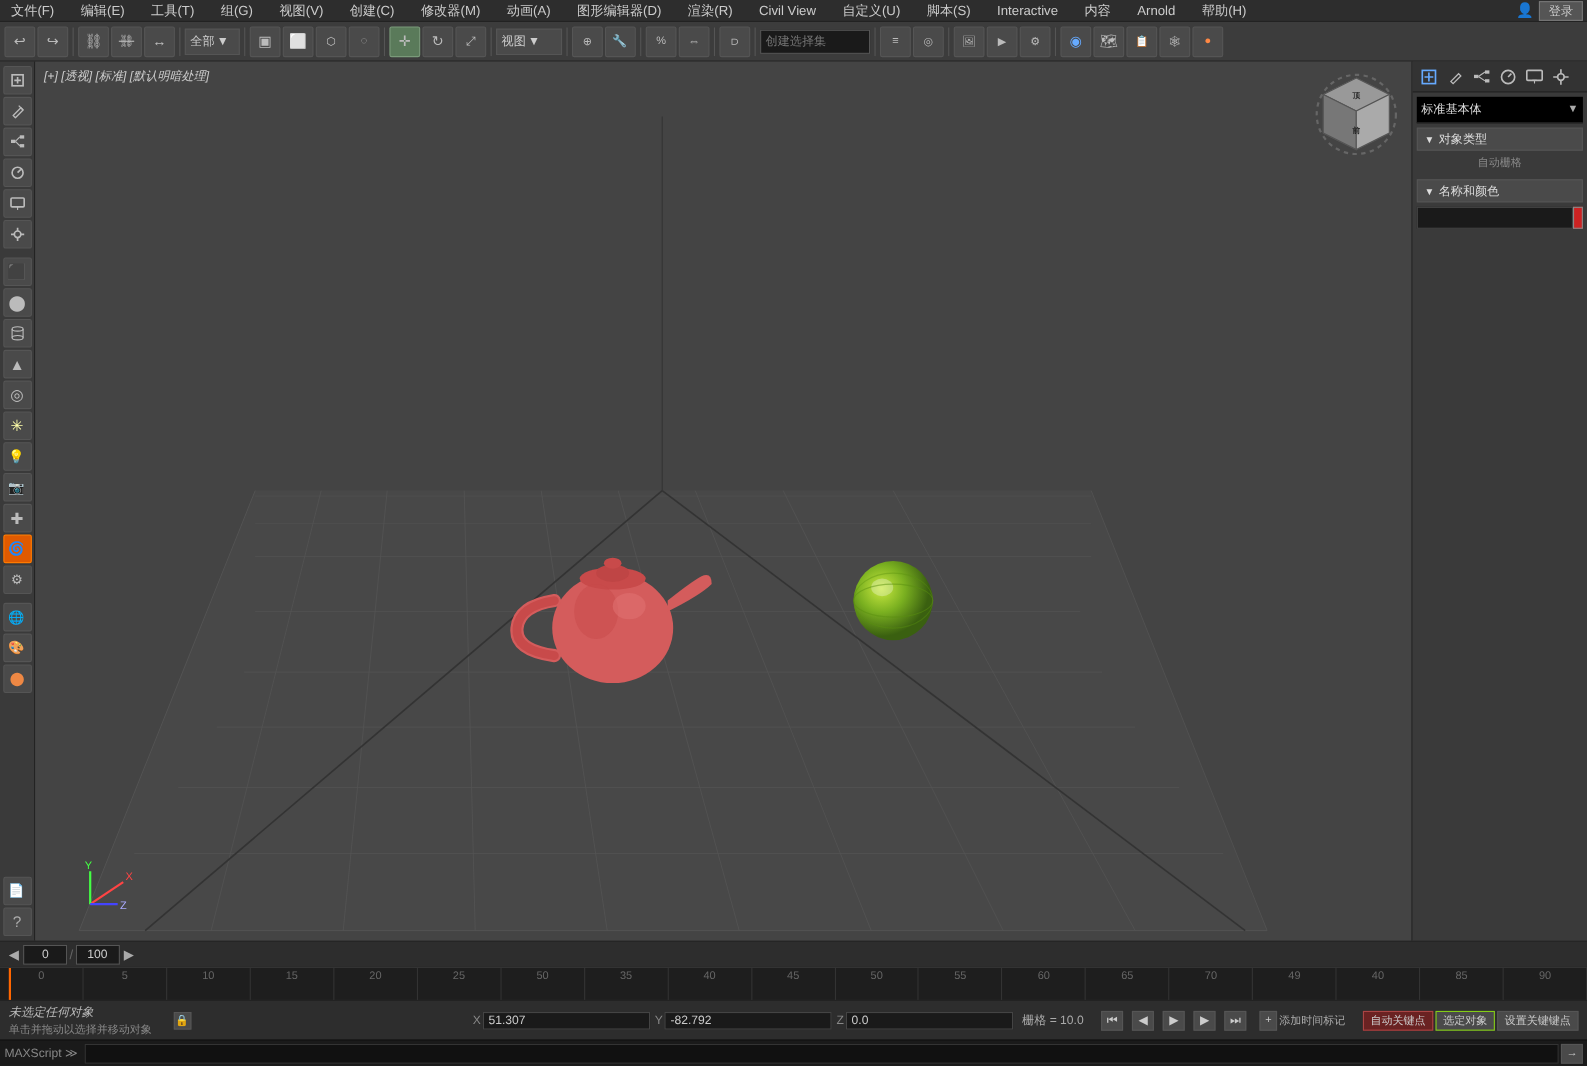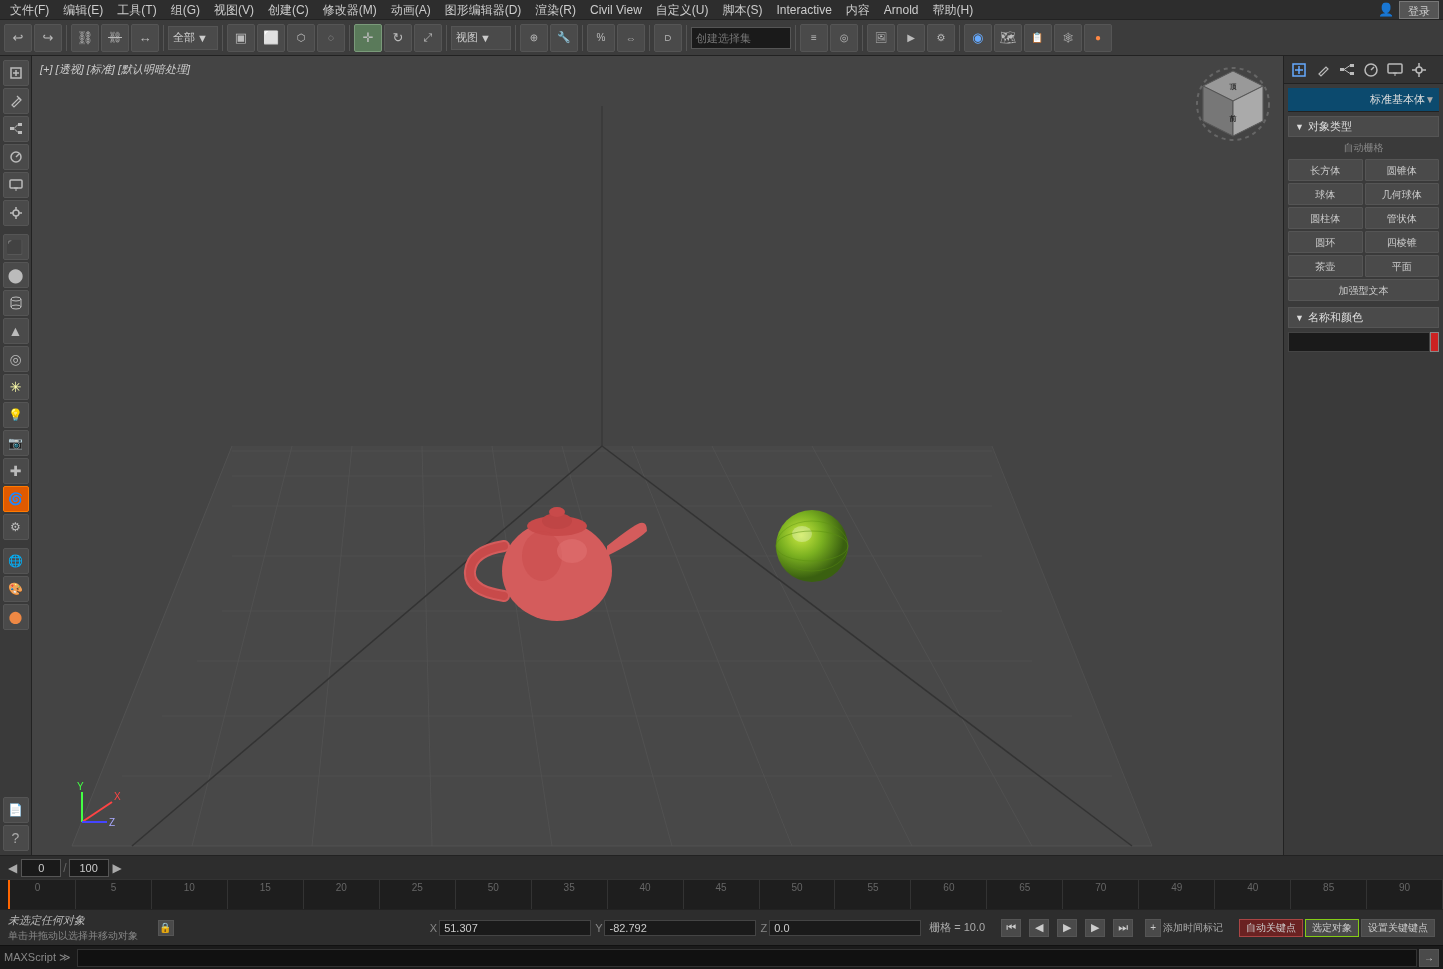--- a/index.html
+++ b/index.html
@@ -1,21 +1,21 @@
 <!DOCTYPE html>
 <html><head>
   <meta charset="utf-8">
   <style>
     * { margin: 0; padding: 0; box-sizing: border-box; }
     body { width: 1443px; height: 969px; background: #3a3a3a; font-family: 'Arial', sans-serif; font-size: 12px; color: #ccc; overflow: hidden; }
 
     
     #menubar {
       width: 100%; height: 20px; background: #2d2d2d; display: flex; align-items: center;
-      border-bottom: 1px solid #222; padding: 0 4px; gap: 2px;
+      border-bottom: 1px solid #222; padding: 0 4px; gap: 12px;
     }
     .menu-item {
       padding: 0 6px; height: 20px; line-height: 20px; cursor: pointer; color: #ccc; font-size: 12px; white-space: nowrap;
     }
     .menu-right { margin-left: auto; display: flex; align-items: center; gap: 4px; }
     .login-btn { padding: 0 8px; height: 18px; line-height: 18px; background: #555; border: 1px solid #777; color: #ccc; cursor: pointer; font-size: 11px; }
 
     
     #toolbar {
       width: 100%; height: 36px; background: #3c3c3c; display: flex; align-items: center;
@@ -581,46 +581,33 @@
             <line x1="8" y1="1" x2="8" y2="5" stroke="#bbb" stroke-width="1.5"></line>
             <line x1="8" y1="11" x2="8" y2="15" stroke="#bbb" stroke-width="1.5"></line>
             <line x1="1" y1="8" x2="5" y2="8" stroke="#bbb" stroke-width="1.5"></line>
             <line x1="11" y1="8" x2="15" y2="8" stroke="#bbb" stroke-width="1.5"></line>
           </svg>
       </div>
     </div>
 
     <div id="panel-content">
 
-      <div style="display:flex;align-items:center;justify-content:flex-end;padding:4px;background:#0c4a6e;border-bottom:1px solid #222;margin-bottom:4px;">
+      <div style="display:flex;align-items:center;justify-content:space-between;padding:4px;background:#000000;border-bottom:1px solid #222;margin-bottom:4px;">
         <span style="font-size:11px;color:#ddd;">标准基本体</span>
         <span style="font-size:10px;color:#aaa;cursor:pointer;">▼</span>
       </div>
 
       <div class="panel-section">
         <div class="panel-section-header">
           <span class="arrow">▼</span>
           <span>对象类型</span>
         </div>
 
         <div class="panel-label" style="color:#888;font-size:10px;text-align:center;margin-bottom:2px;">自动栅格</div>
 
-        <div class="panel-grid">
-          <div class="panel-btn">长方体</div>
-          <div class="panel-btn">圆锥体</div>
-          <div class="panel-btn">球体</div>
-          <div class="panel-btn">几何球体</div>
-          <div class="panel-btn">圆柱体</div>
-          <div class="panel-btn">管状体</div>
-          <div class="panel-btn">圆环</div>
-          <div class="panel-btn">四棱锥</div>
-          <div class="panel-btn">茶壶</div>
-          <div class="panel-btn">平面</div>
-          <div class="panel-btn-full">加强型文本</div>
-        </div>
       </div>
 
       <div class="panel-section">
         <div class="panel-section-header">
           <span class="arrow">▼</span>
           <span>名称和颜色</span>
         </div>
 
         <div class="panel-color-row">
           <input type="text" style="flex: 1 1 0%; height: 20px; background: rgb(26, 26, 26); border: 1px solid rgb(68, 68, 68); color: rgb(204, 204, 204); font-size: 10px; padding: 0px 4px;" placeholder="">

